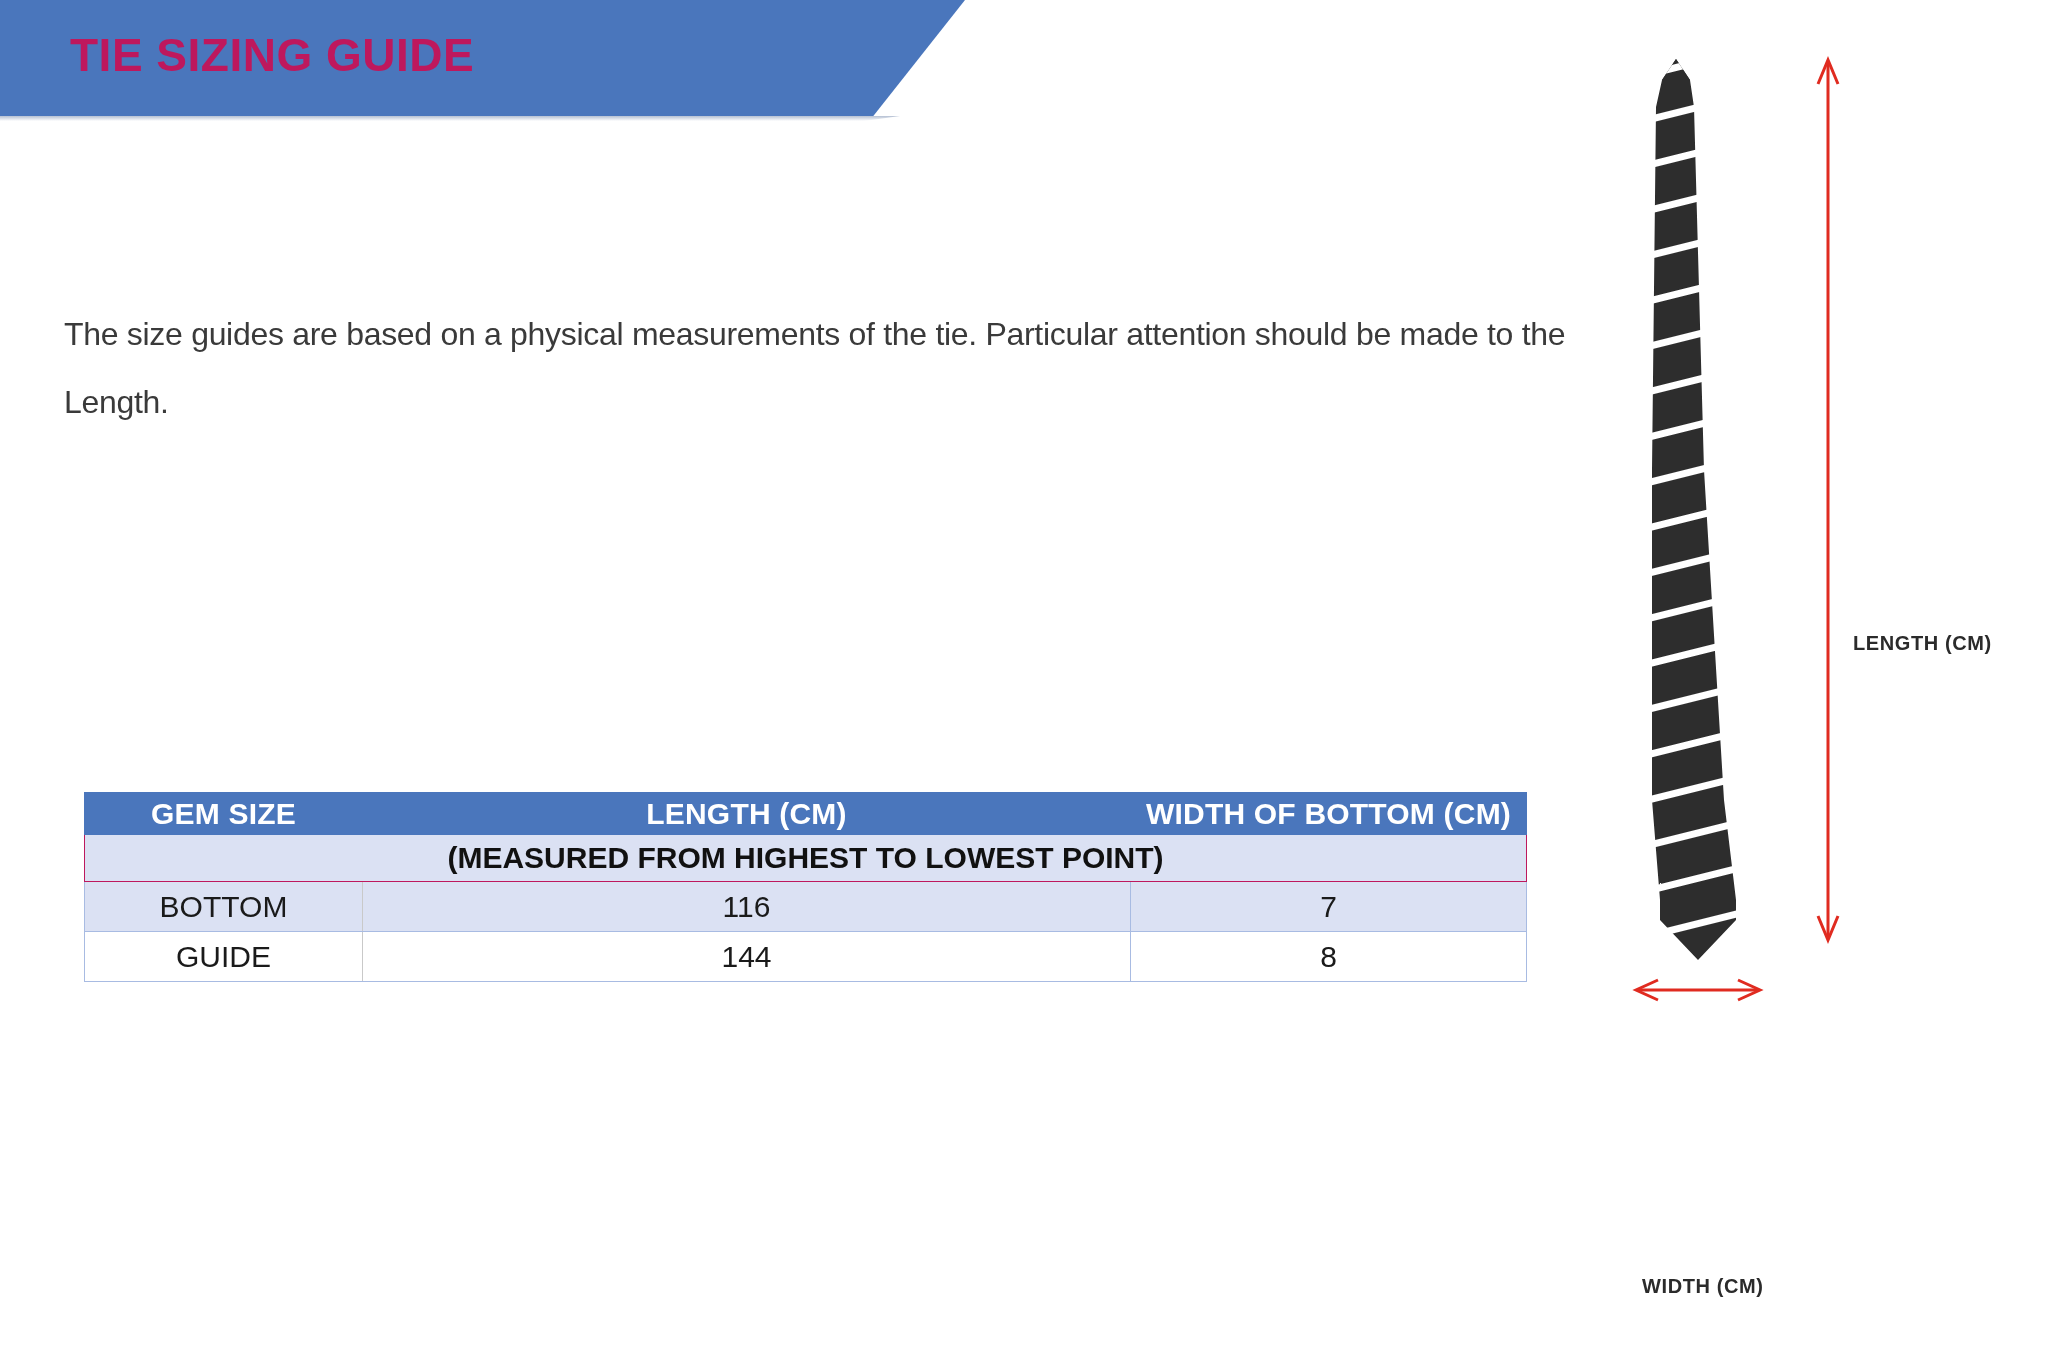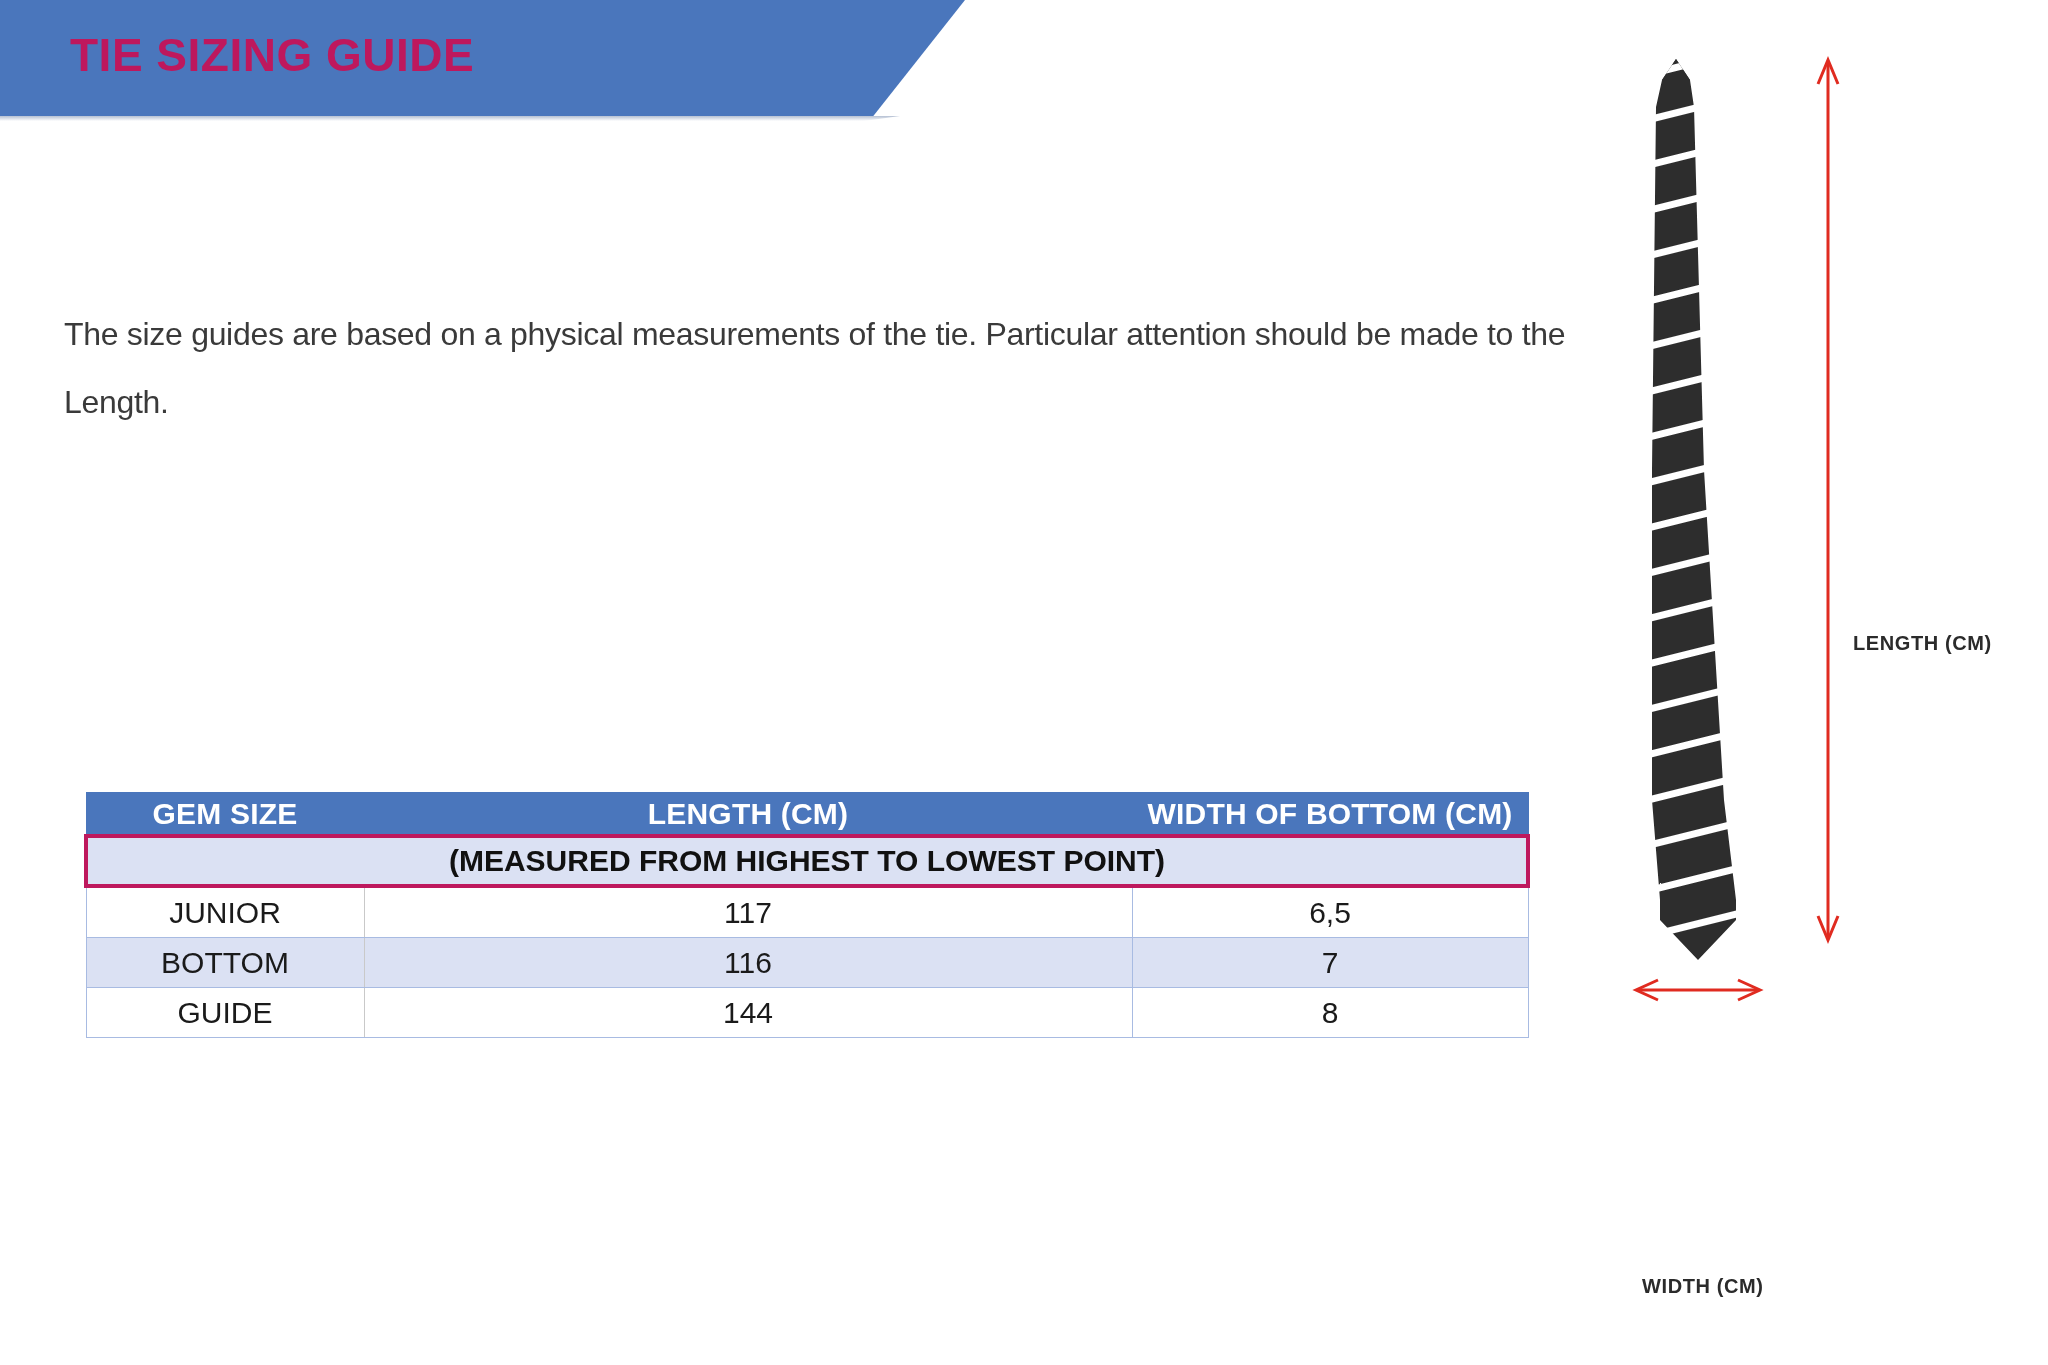--- a/index.html
+++ b/index.html
@@ -91,21 +91,21 @@
     font-weight: bold;
     height: 41px;
     border: 1px solid #4a76bc;
     letter-spacing: 0.2px;
   }
   #size-table tr.subheader-row td {
     background: #dbe1f3;
     color: #111111;
     font-weight: bold;
     height: 46px;
-    border: 4px solid #be185d;
+    border: 1px solid #be185d;
     font-size: 30px;
   }
   #size-table tbody tr.data-row td {
     height: 49px;
     border: 1px solid #a8bbe2;
     font-weight: normal;
     color: #1a1a1a;
   }
   #size-table tbody tr.row-odd td  { background: #ffffff; }
   #size-table tbody tr.row-even td { background: #dbe1f3; }
@@ -168,25 +168,20 @@
   <thead>
     <tr>
       <th>GEM SIZE</th>
       <th>LENGTH (CM)</th>
       <th>WIDTH OF BOTTOM (CM)</th>
     </tr>
   </thead>
   <tbody>
     <tr class="subheader-row">
       <td colspan="3">(MEASURED FROM HIGHEST TO LOWEST POINT)</td>
-    </tr>
-    <tr class="data-row row-odd">
-      <td class="cell-size">JUNIOR</td>
-      <td>117</td>
-      <td>6,5</td>
     </tr>
     <tr class="data-row row-even">
       <td class="cell-size">BOTTOM</td>
       <td>116</td>
       <td>7</td>
     </tr>
     <tr class="data-row row-odd">
       <td class="cell-size">GUIDE</td>
       <td>144</td>
       <td>8</td>

